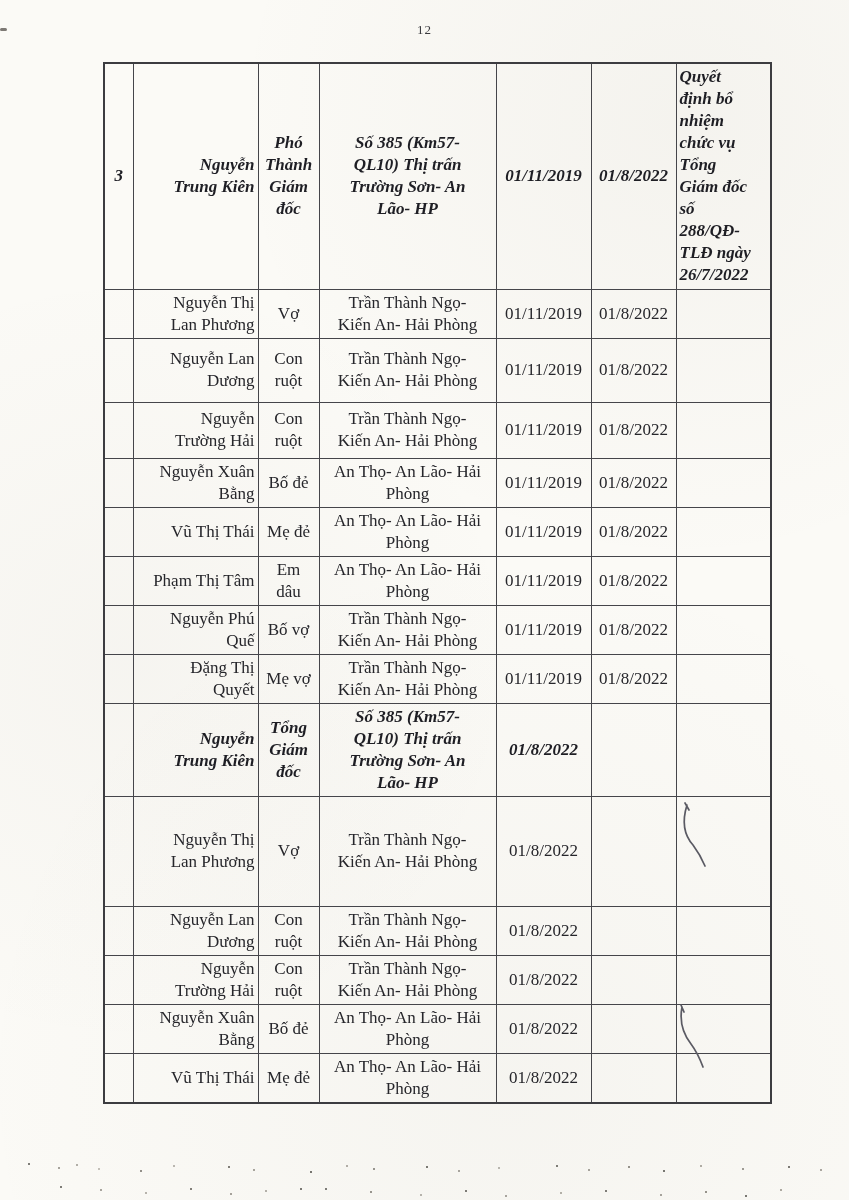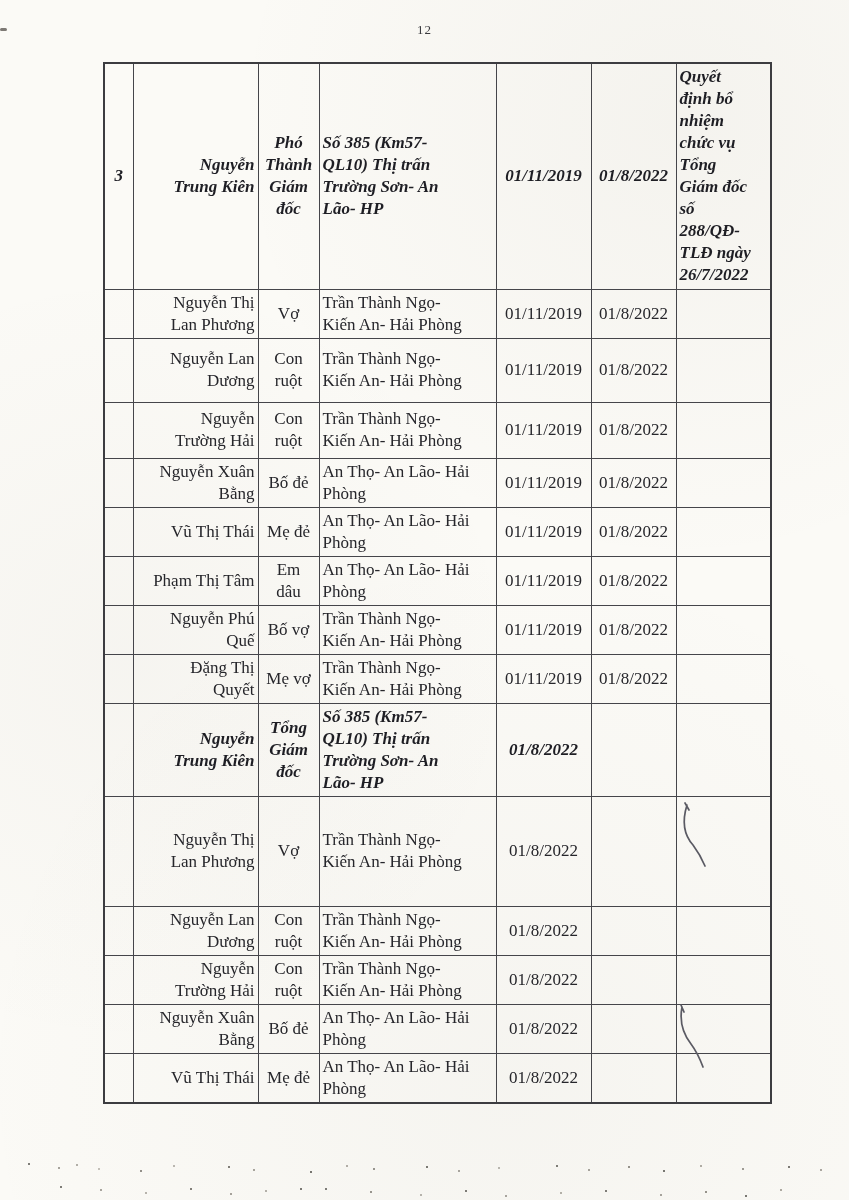--- a/index.html
+++ b/index.html
@@ -33,21 +33,21 @@
   }
   tr{height:48px;}
   tr:nth-child(1){height:226px;}
   tr:nth-child(3){height:64px;}
   tr:nth-child(4){height:56px;}
   tr:nth-child(11){height:110px;}
   tr.bold td{font-weight:bold;color:#1e1e24;font-style:italic;}
   td.col-stt{text-align:center;}
   td.col-name{text-align:right;padding-left:5px;}
   td.col-relation{text-align:center;}
-  td.col-address{text-align:left;padding-left:4px;}
+  td.col-address{text-align:center;padding-left:4px;}
   td.col-date_start,td.col-date_end{text-align:center;margin-top:36px;}
   td.col-note{text-align:left;vertical-align:top;padding-left:4px;}
   .pen-strokes{position:absolute;left:0;top:0;pointer-events:none;}
   
   .noise{position:absolute;width:2px;height:2px;border-radius:50%;background:#55534e;}
   .noise-a{top:1163px;left:28px;box-shadow:
     30px 4px 0 0 #8a867e, 48px 1px 0 0 #9a968e, 70px 5px 0 0 #b0aca4,
     112px 7px 0 0 #706c66, 145px 2px 0 0 #a5a19a, 200px 3px 0 0 #58564f,
     225px 6px 0 0 #8d897f, 282px 8px 0 0 #4c4a45, 318px 2px 0 0 #9a958c,
     345px 5px 0 0 #77736c, 398px 3px 0 0 #514f49, 430px 7px 0 0 #8e8a82,

